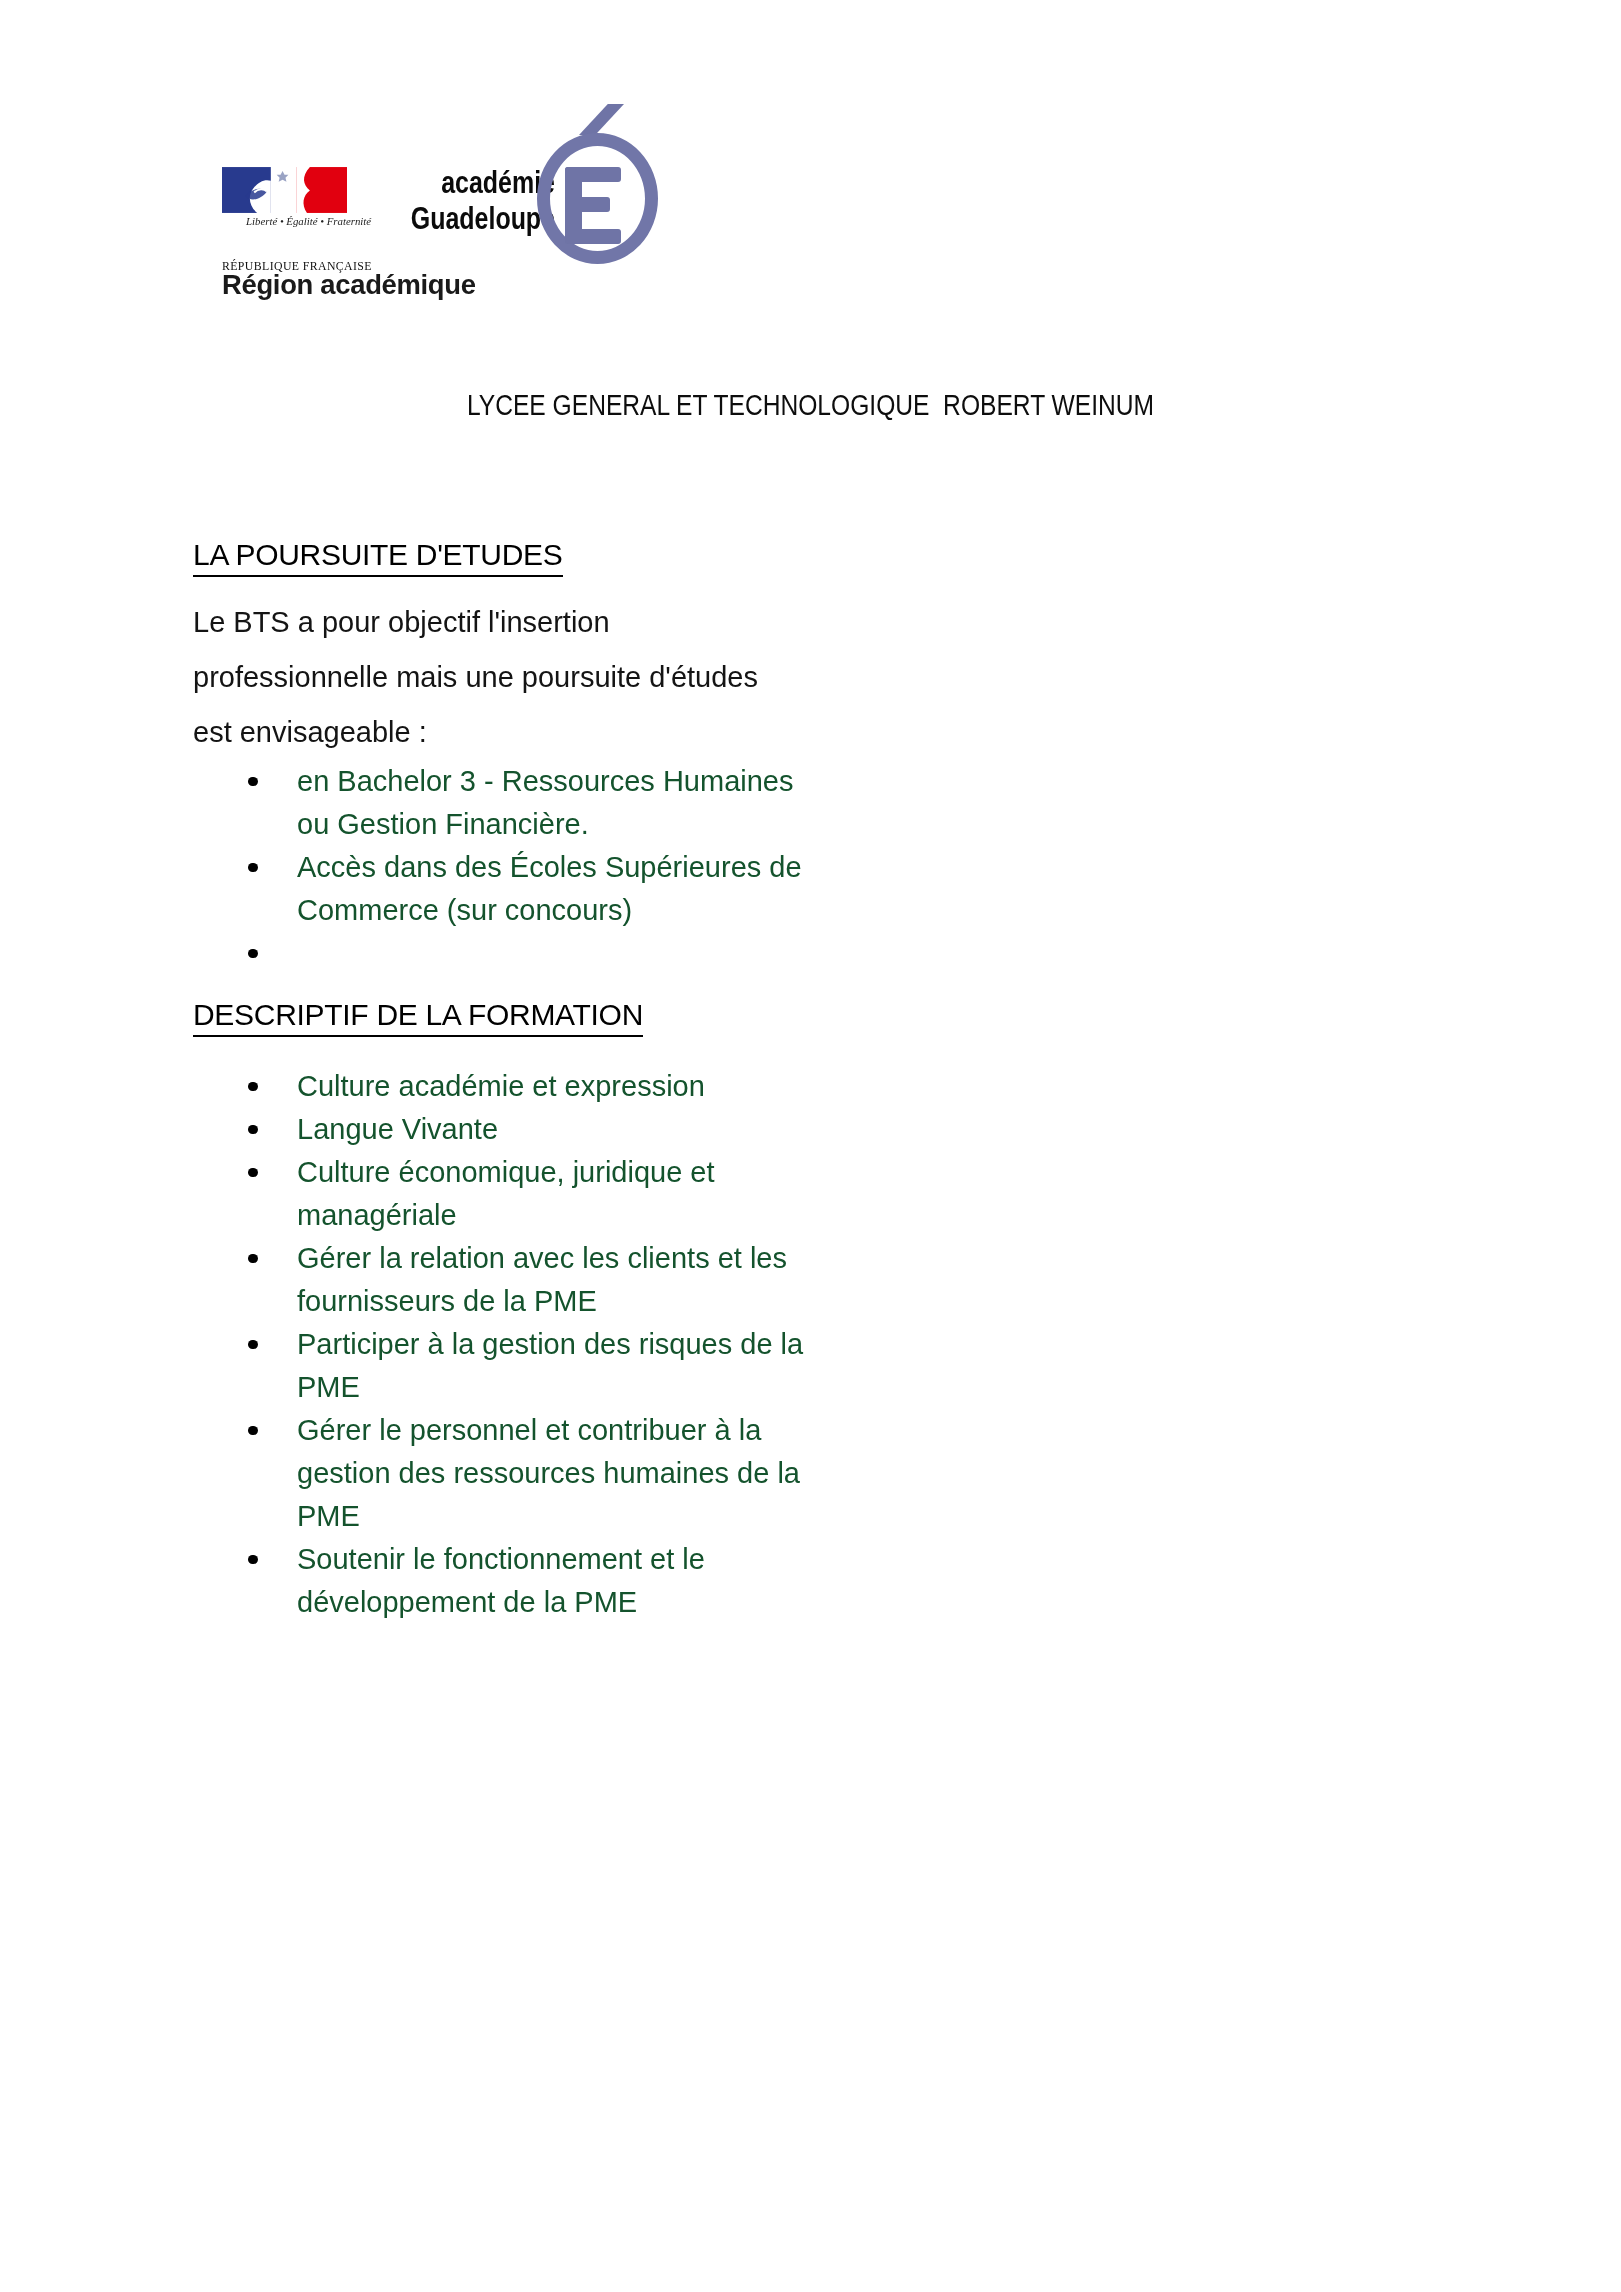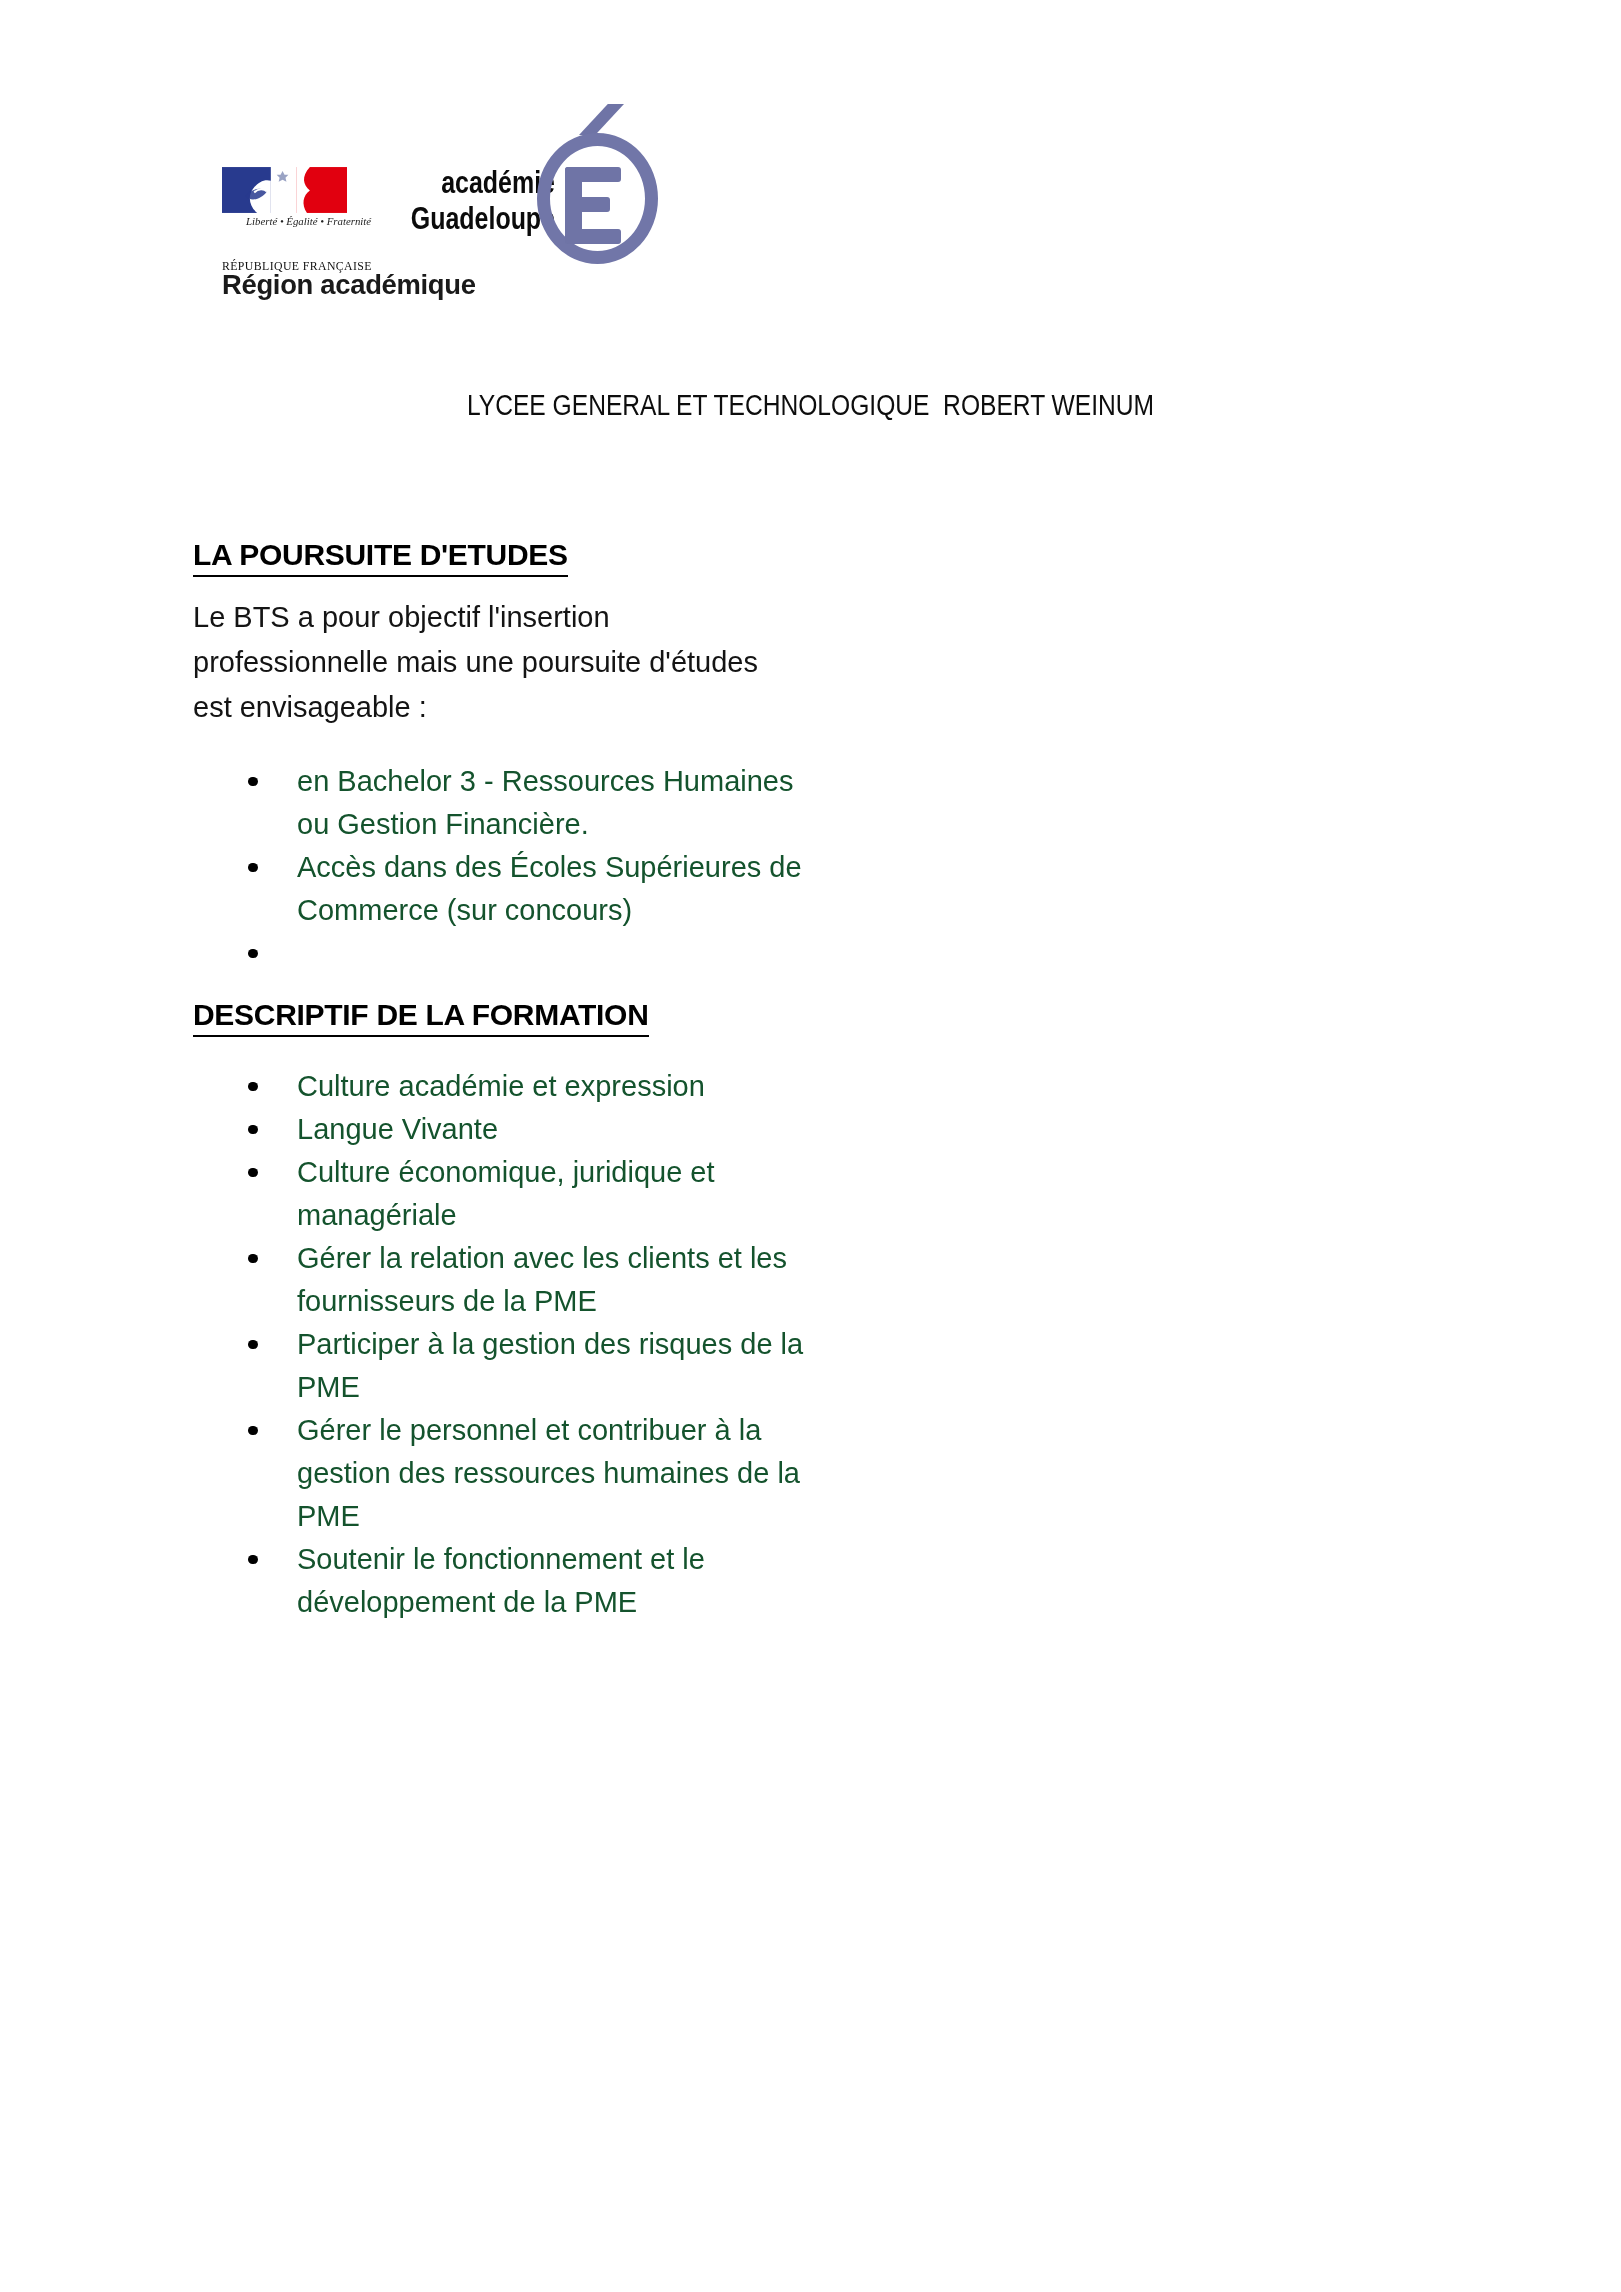--- a/index.html
+++ b/index.html
@@ -61,32 +61,32 @@
   
   .doc-title{
     position:absolute;left:0;top:388px;width:1621px;
     text-align:center;font-size:30px;font-weight:400;color:#0d0d0d;
     transform:scaleX(0.82);transform-origin:50% 50%;
     white-space:pre;
   }
 
   .section-heading{
     position:absolute;left:193px;
-    font-size:30px;font-weight:700;color:#000;
+    font-size:30px;font-weight:400;color:#000;
     letter-spacing:-0.3px;white-space:nowrap;
   }
   .section-heading span{
     display:inline-block;border-bottom:2.9px solid #000;padding-bottom:2.9px;
   }
   .heading-1{top:538px;}
   .heading-2{top:998px;}
 
   .intro-para{
     position:absolute;left:193px;top:595px;width:667px;
-    font-size:29px;line-height:45px;white-space:pre-line;color:#141414;
+    font-size:29px;line-height:55px;white-space:pre-line;color:#141414;
   }
 
   .bullet-list{position:absolute;left:193px;width:706px;}
   .list-1{top:760px;}
   .list-2{top:1065px;}
   .bullet-item{position:relative;padding-left:104px;}
   .bullet-item .dot{
     position:absolute;left:55px;top:16.7px;width:9.8px;height:9.8px;
     border-radius:50%;background:#000;
   }

